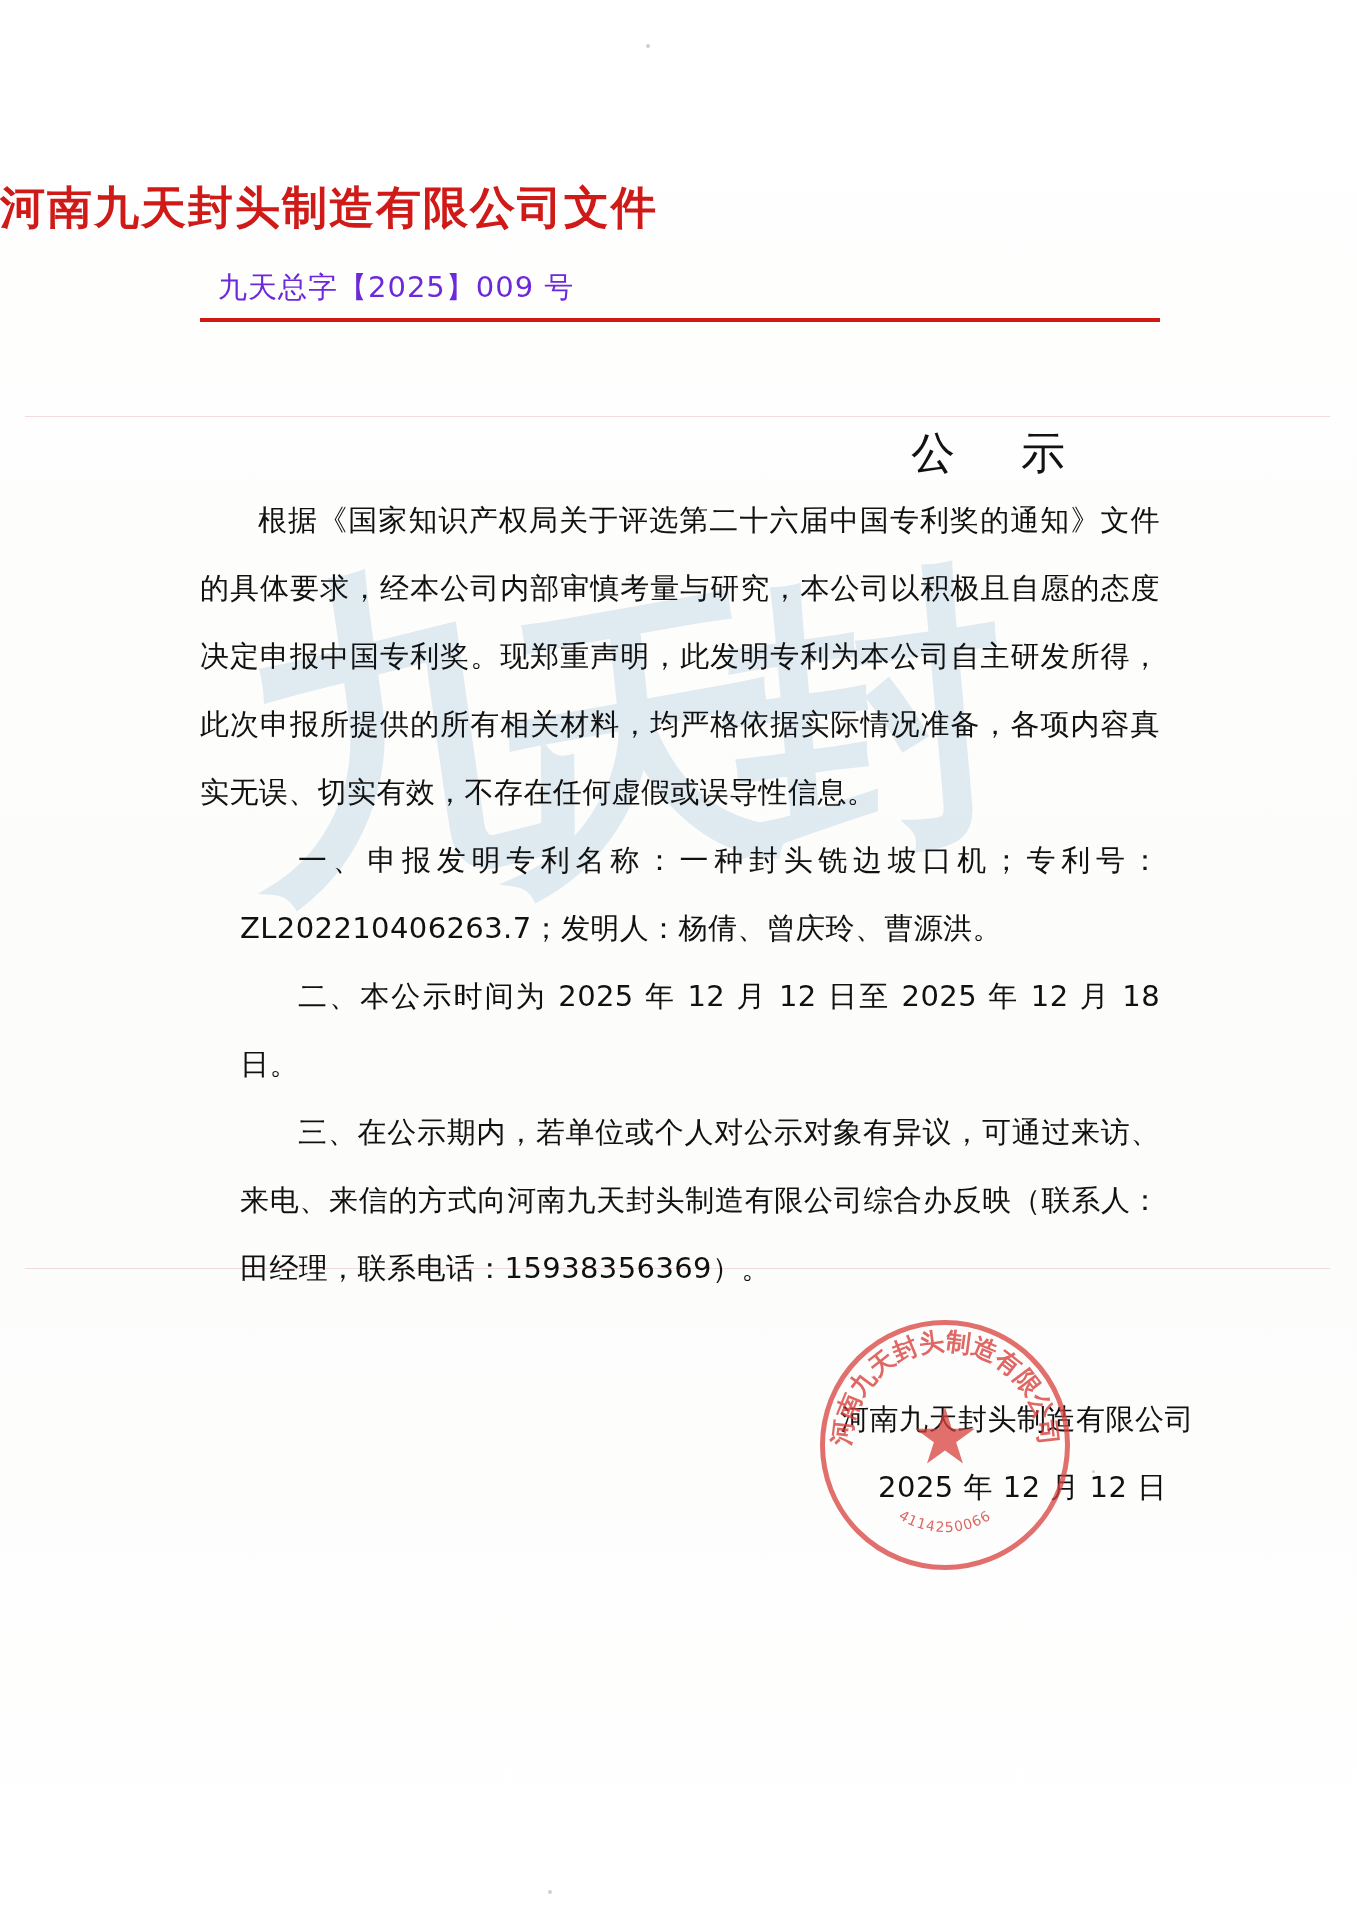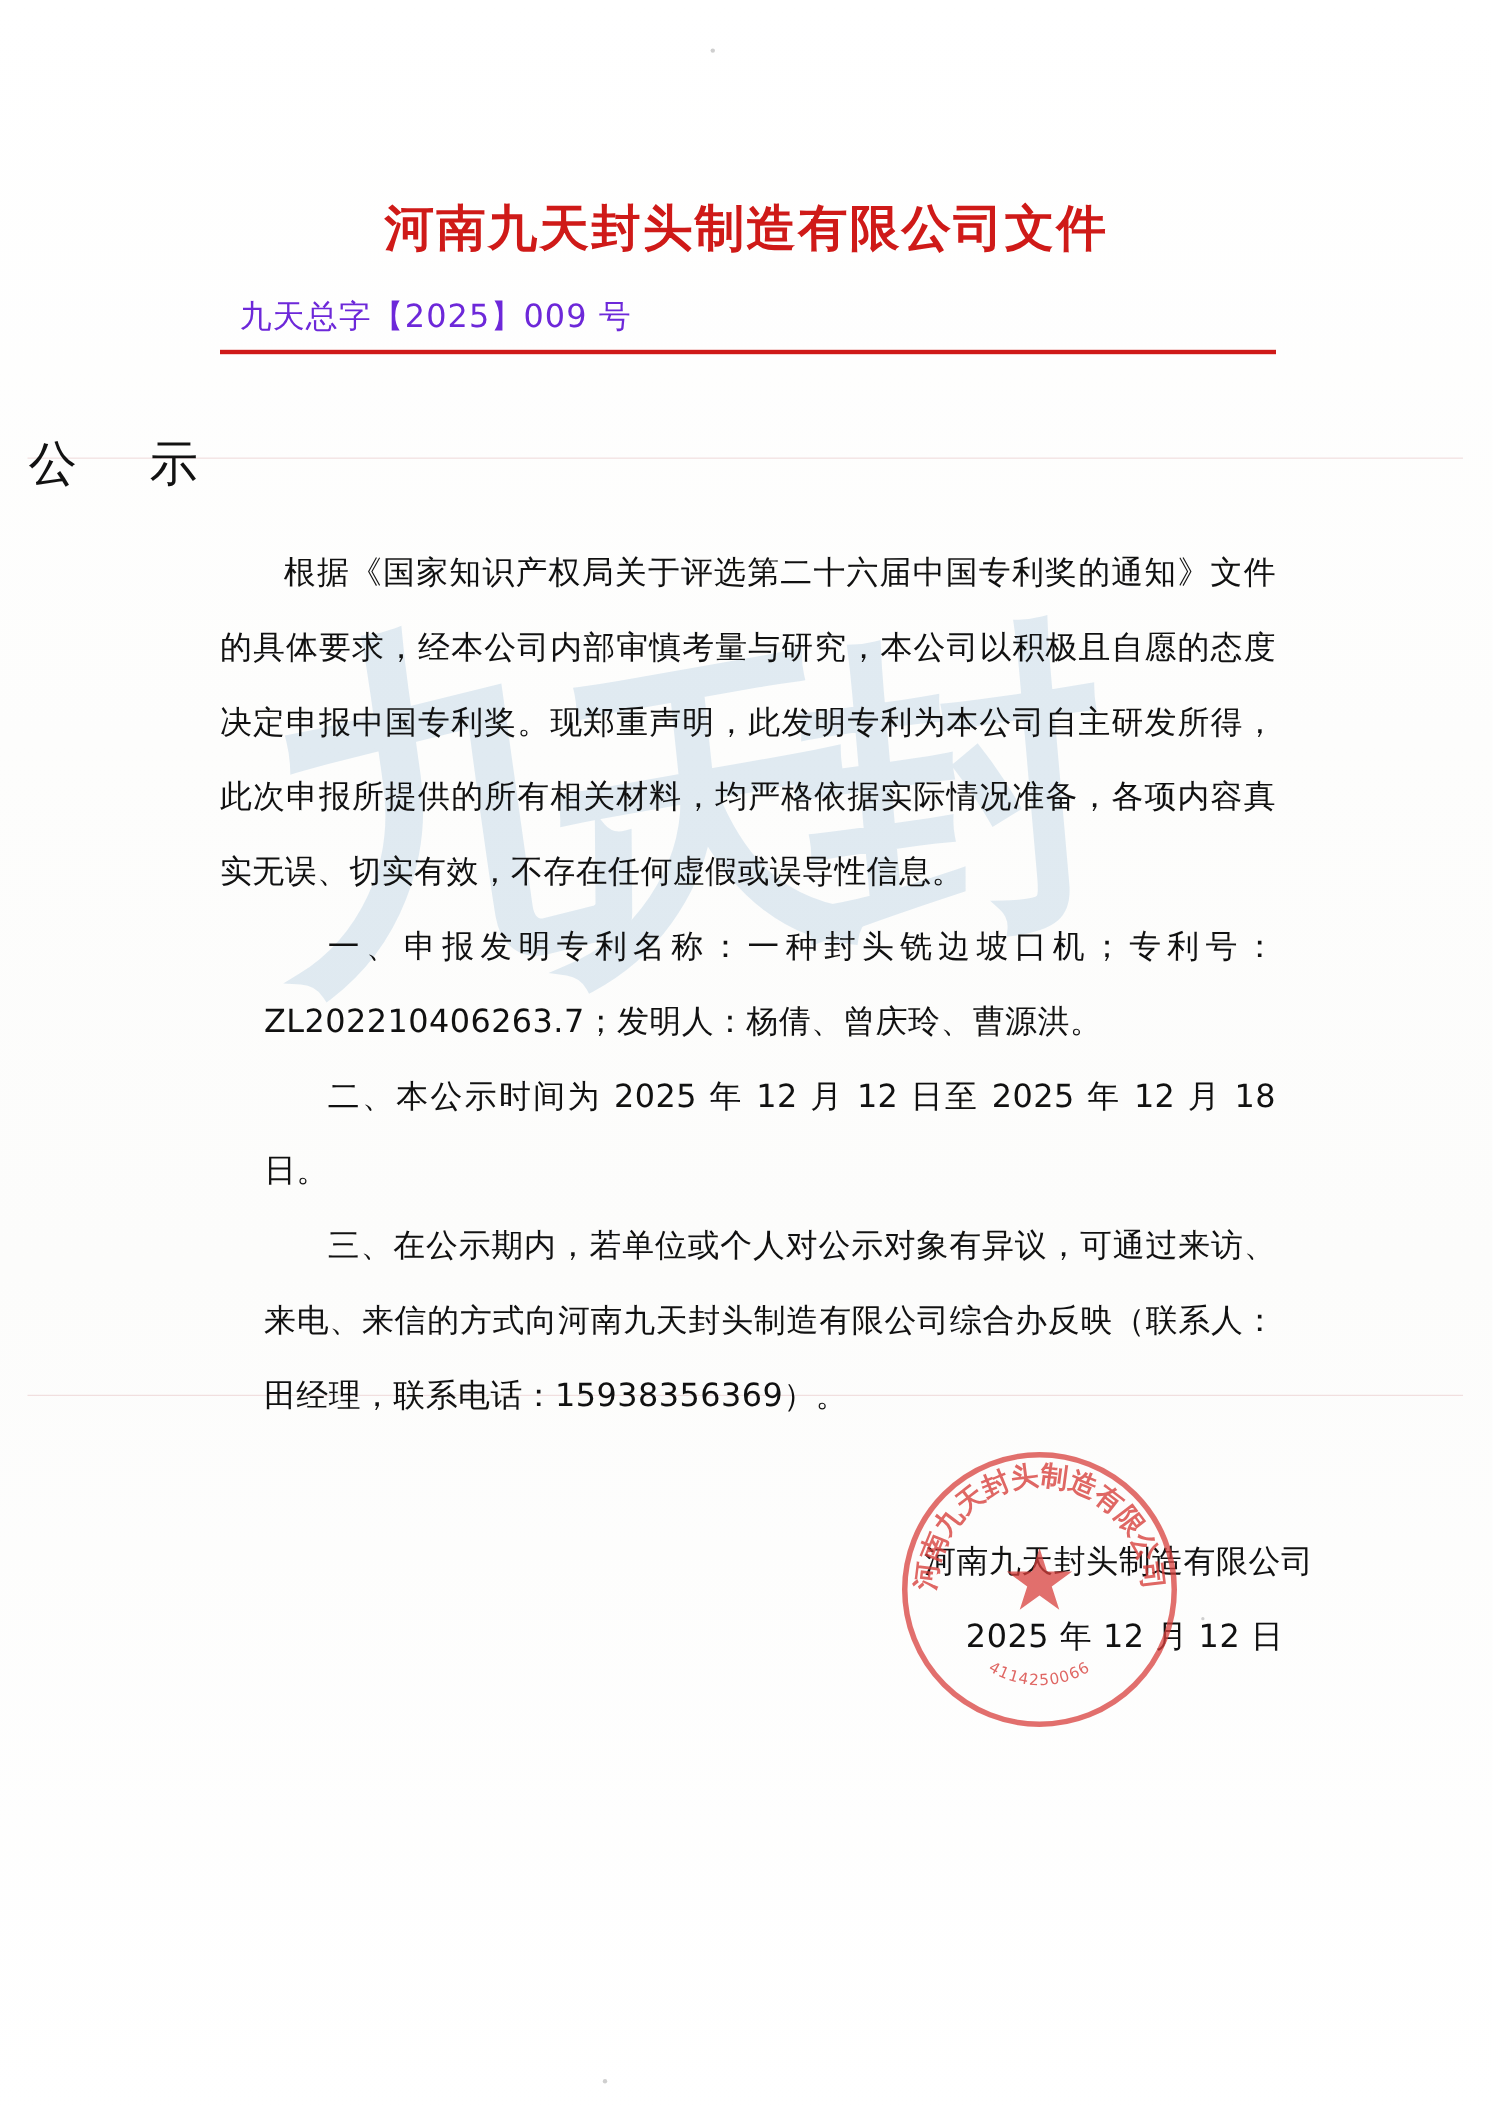--- a/index.html
+++ b/index.html
@@ -34,21 +34,20 @@
     width: 1357px;
     height: 1920px;
   }
 
   
   .doc-title {
     position: absolute;
     left: 0;
     top: 178px;
     width: 1357px;
-    text-align: center;
     color: #cf1a18;
     font-family: Liberation Serif, serif;
     font-weight: bold;
     font-size: 45px;
     letter-spacing: 2px;
     white-space: nowrap;
   }
   .doc-number {
     position: absolute;
     left: 218px;
@@ -75,23 +74,23 @@
     height: 1px;
     background: #f0dcdc;
   }
   .scan-line.a { top: 416px; }
   .scan-line.b { top: 1268px; }
 
   
   .notice-heading {
     position: absolute;
     left: 0;
-    top: 392px;
+    top: 424px;
     width: 1091px;
-    text-align: left;
+    text-align: right;
     font-size: 44px;
     font-weight: normal;
     letter-spacing: 26px;
     text-indent: 26px;
     color: #121212;
     font-family: "DejaVu Sans", "Liberation Sans", sans-serif;
   }
 
   .body-block {
     position: absolute;

